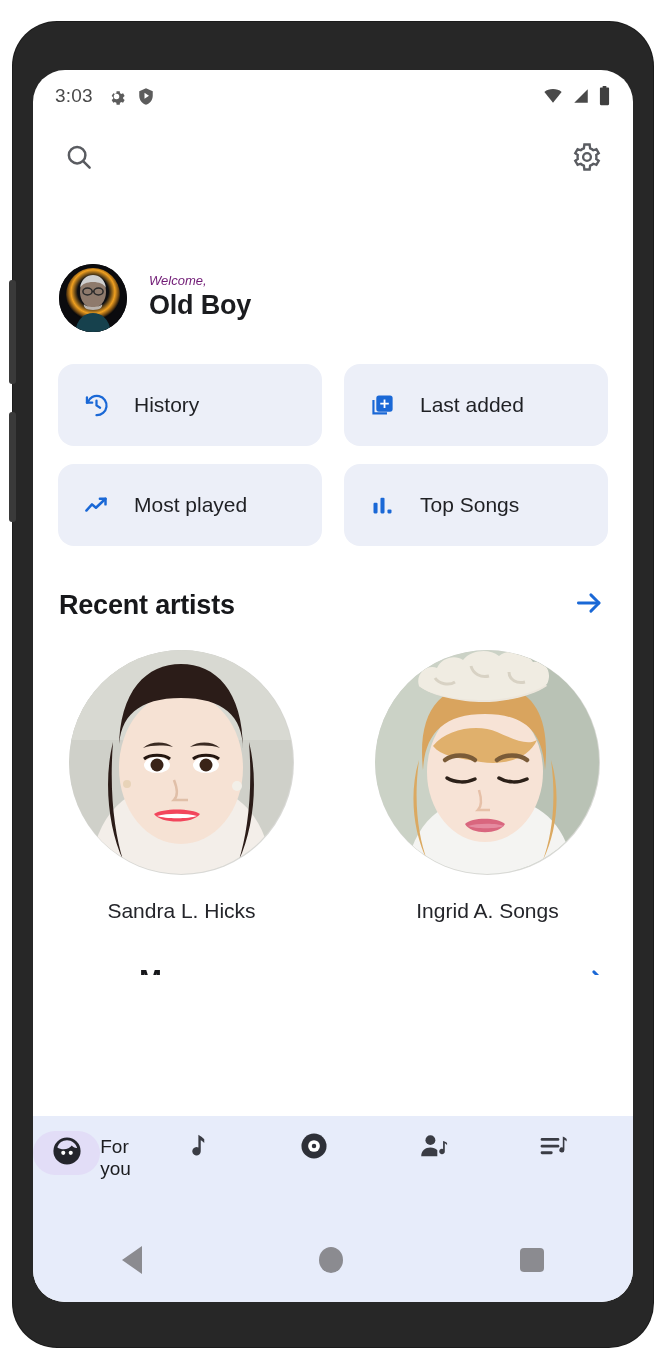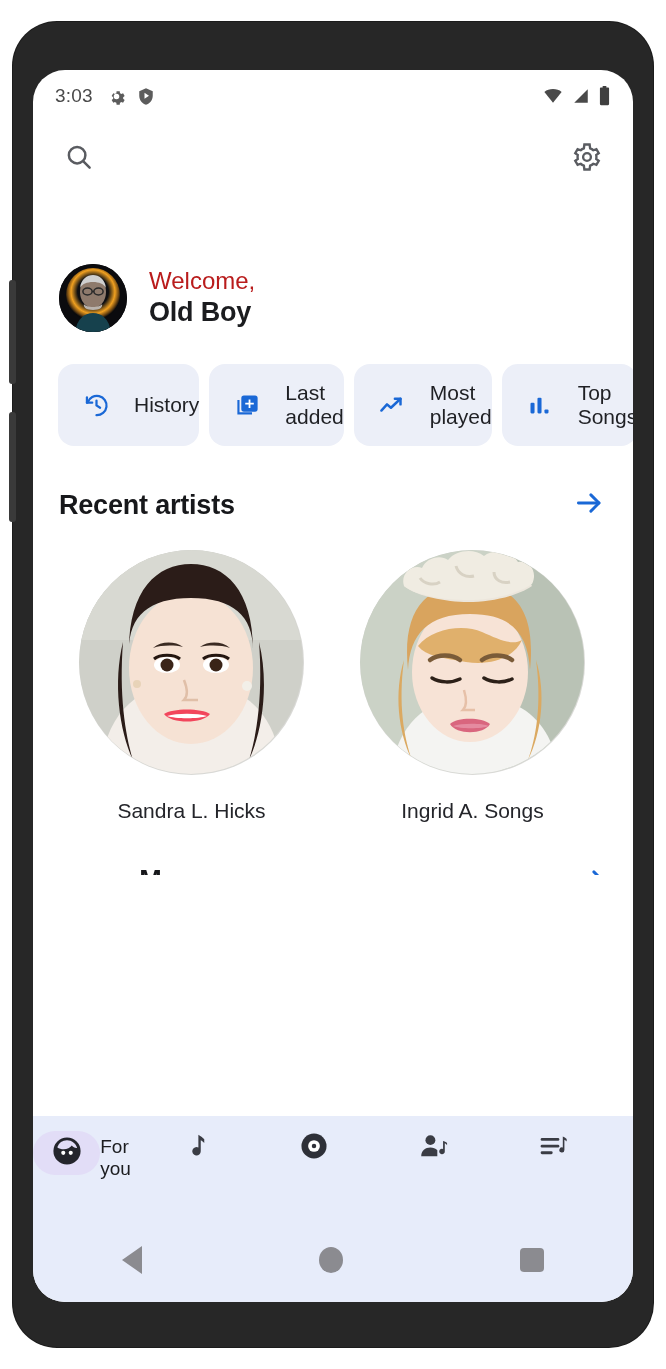--- a/index.html
+++ b/index.html
@@ -113,37 +113,38 @@
     width: 68px; height: 68px;
     border-radius: 50%;
     overflow: hidden;
     flex: none;
     background: #0d0d10;
     position: relative;
   }
   .avatar svg { display: block; }
   .welcome-text { margin-left: 22px; }
   .welcome-hi {
-    font-size: 24px;
-    color: #b91c1c;
+    font-size: 13px;
+    color: #701a75;
     line-height: 1.25;
+    font-style: italic;
   }
   .welcome-name {
     font-size: 27px;
     font-weight: bold;
     color: #1b1c1f;
     line-height: 1.25;
     letter-spacing: -.2px;
   }
 
   
   .tiles {
     display: grid;
-    grid-template-columns: 1fr 1fr 1fr 1fr;
-    gap: 18px 10px;
+    grid-template-columns: 1fr 1fr;
+    gap: 18px 22px;
     padding: 32px 25px 0 25px;
     box-sizing: border-box;
   }
   .tile {
     height: 82px;
     background: #eceff8;
     border-radius: 16px;
     display: flex;
     align-items: center;
     padding-left: 24px;
@@ -172,22 +173,22 @@
     font-size: 27px;
     font-weight: bold;
     color: #17181b;
     letter-spacing: -.2px;
   }
   .section-arrow { cursor: pointer; display: flex; }
 
   
   .artists {
     display: flex;
-    gap: 56px;
-    padding: 28px 0 0 46px;
+    gap: 81px;
+    padding: 28px 0 0 36px;
   }
   .artist { width: 225px; flex: none; cursor: pointer; }
   .artist-photo {
     width: 225px; height: 225px;
     border-radius: 50%;
     overflow: hidden;
     background: #d9d9d6;
   }
   .artist-photo svg { display: block; }
   .artist-name {

